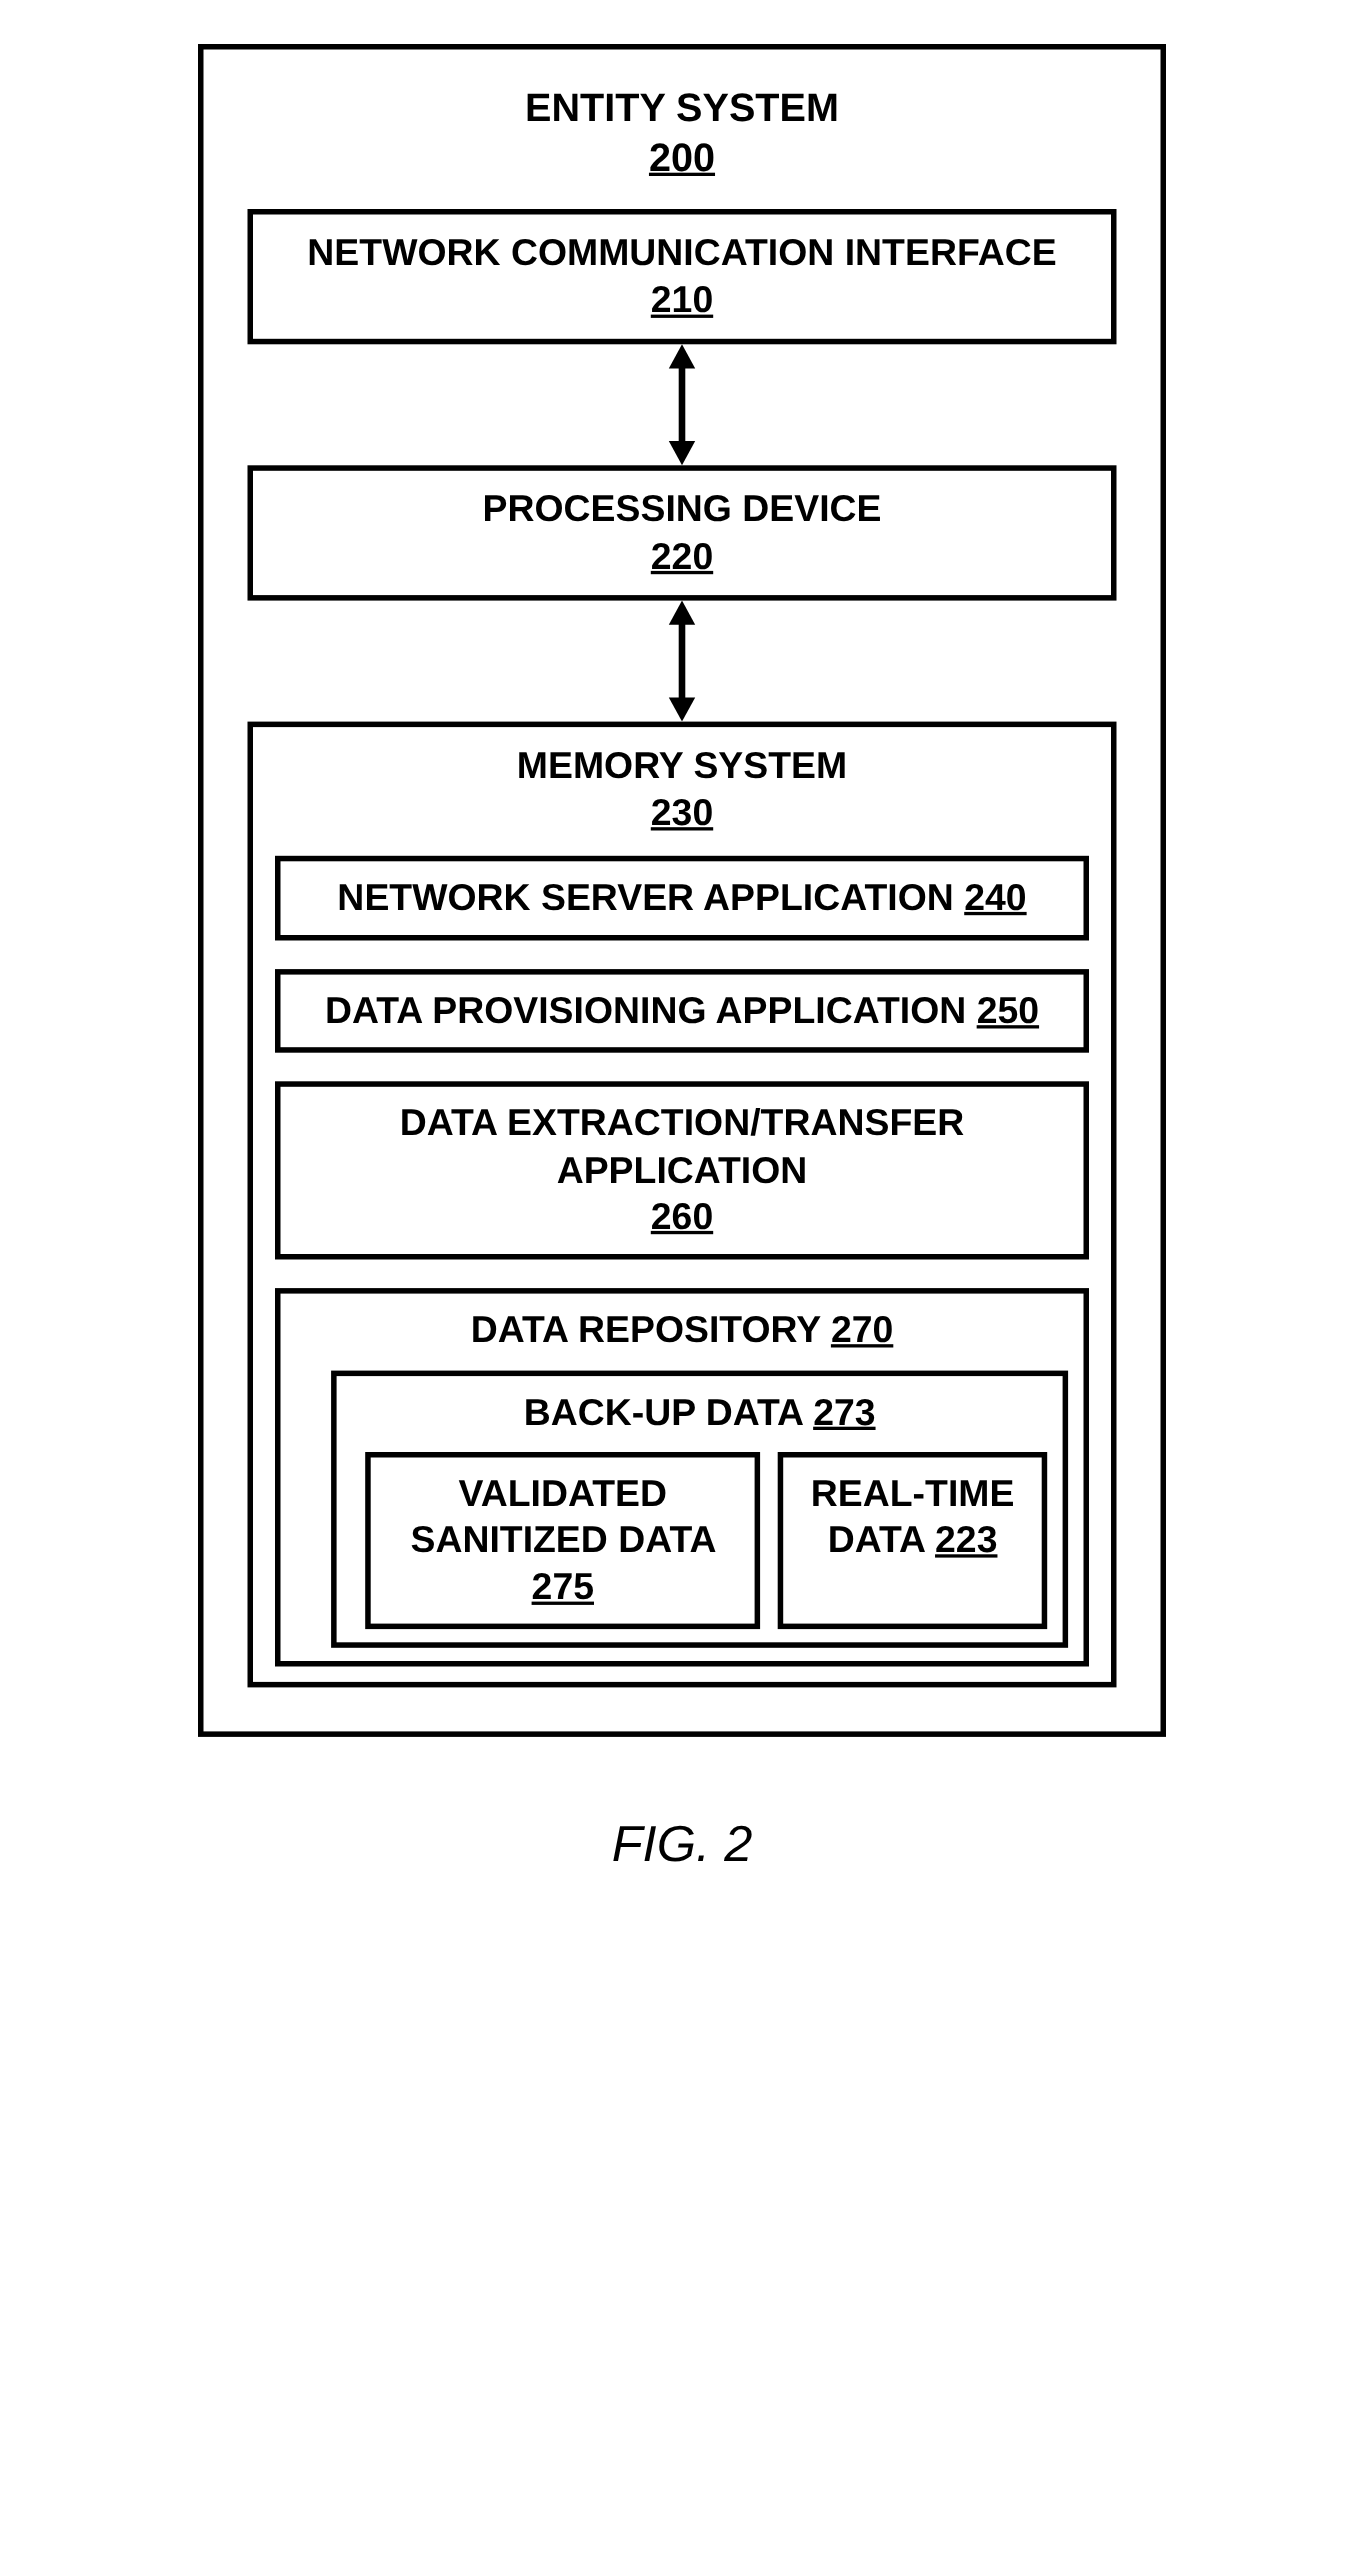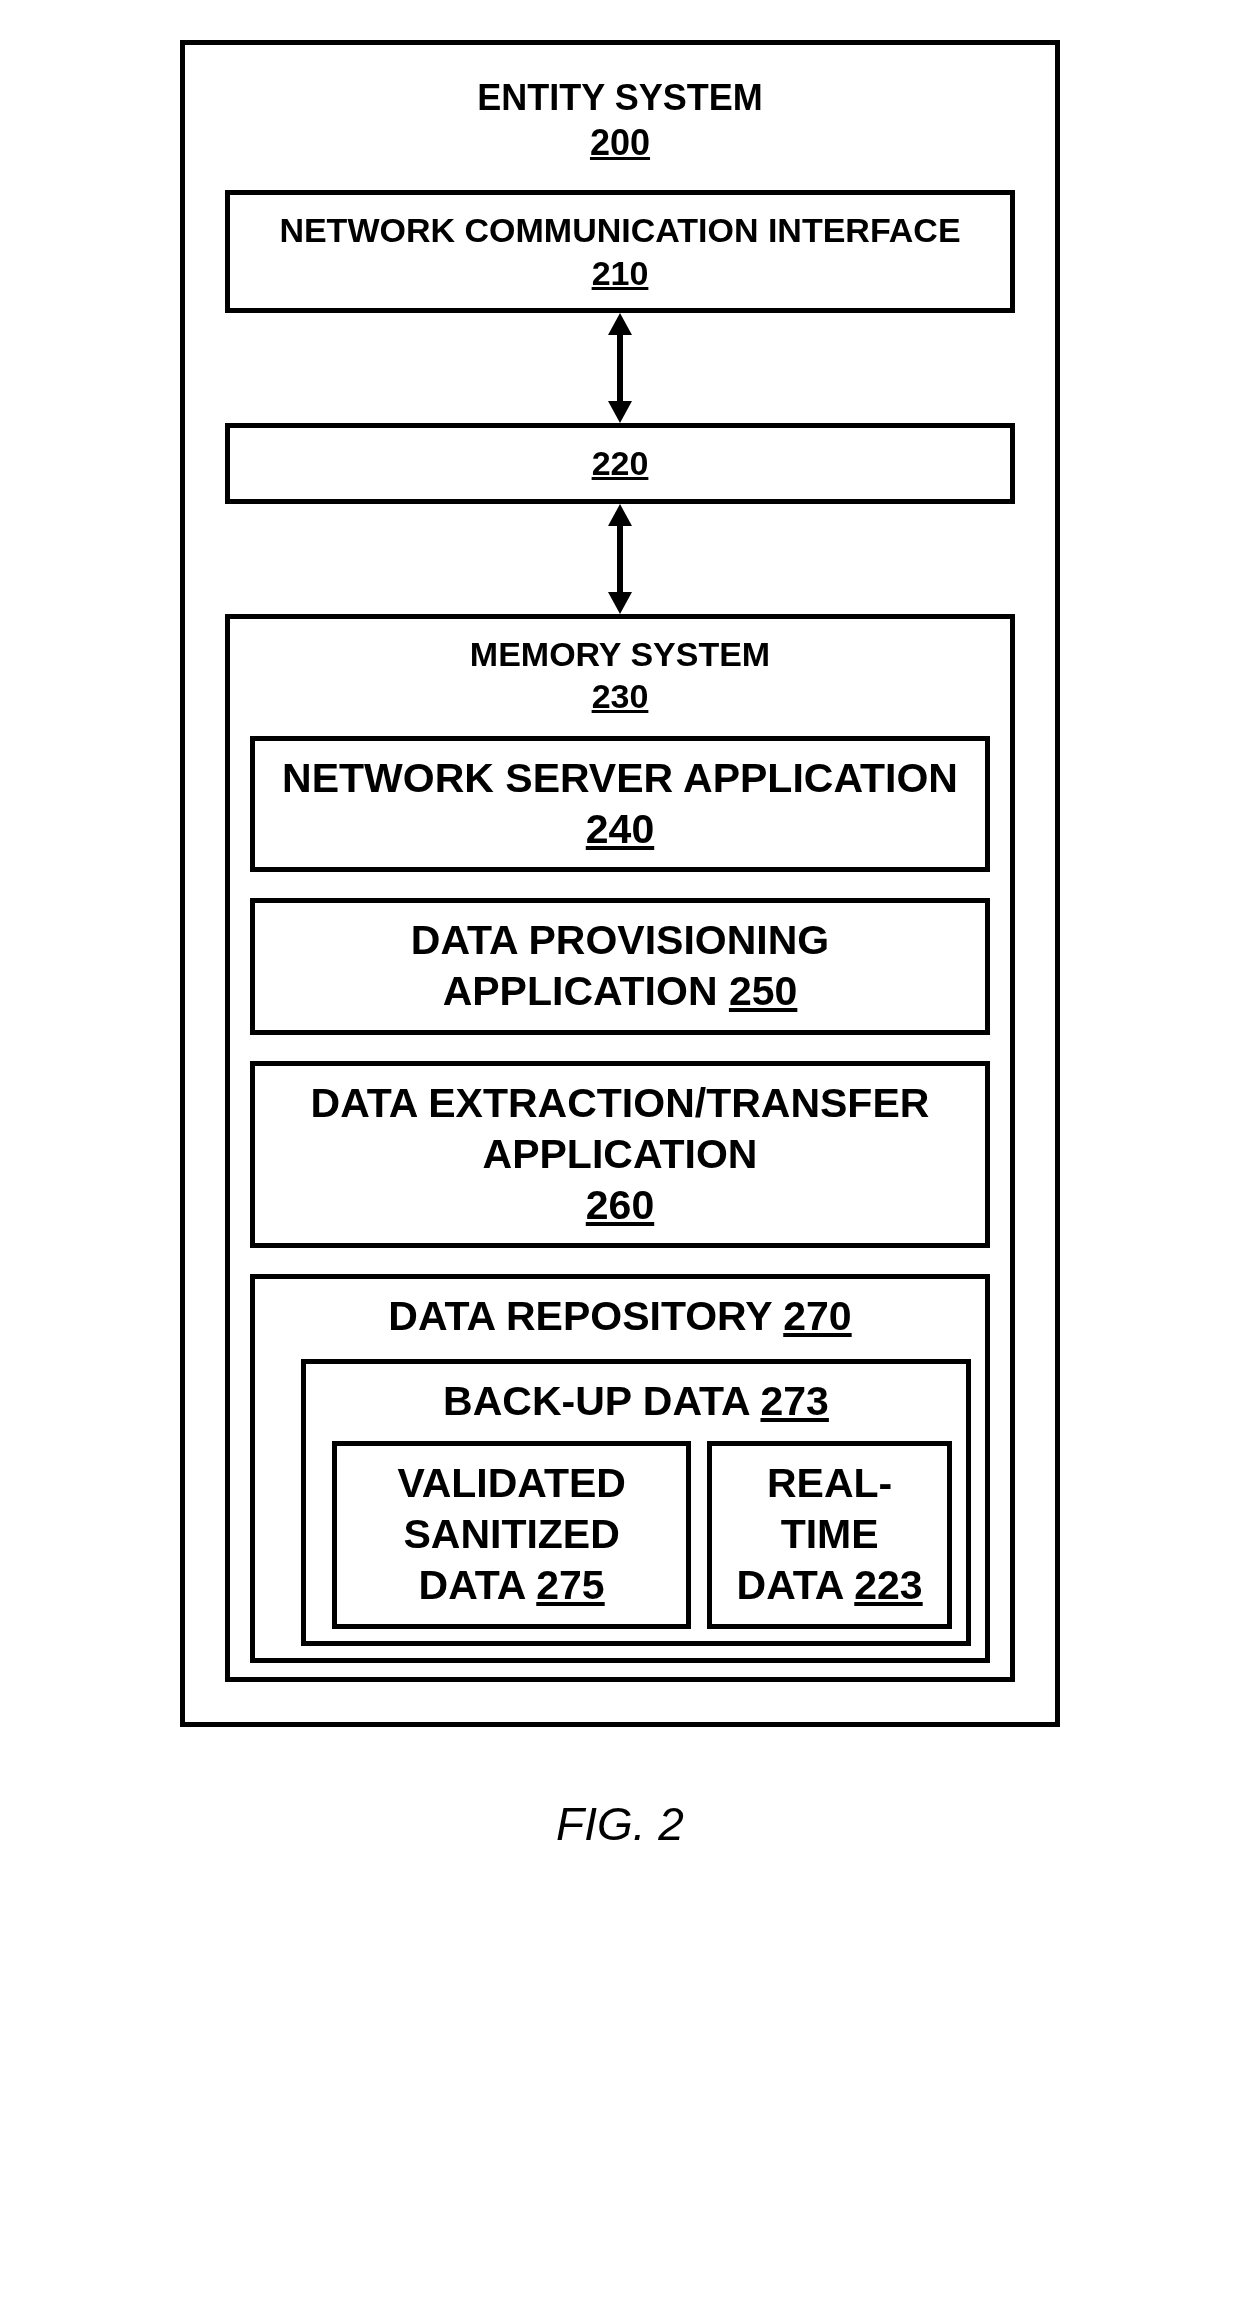--- a/index.html
+++ b/index.html
@@ -45,21 +45,21 @@
   .memory-inner {
     margin-top: 18px;
     display: flex;
     flex-direction: column;
     gap: 26px;
   }
   .memory-box {
     border: 5px solid #000;
     padding: 12px 14px;
     text-align: center;
-    font-size: 41px;
+    font-size: 34px;
     line-height: 1.25;
   }
   .repo-children {
     margin-top: 16px;
     display: flex;
     flex-direction: column;
     gap: 20px;
     padding-left: 32px;
   }
   .backup-children {
@@ -93,20 +93,21 @@
 
   <div class="connector">
     <svg width="40" height="110" viewBox="0 0 40 110">
       <line x1="20" y1="16" x2="20" y2="94" stroke="#000" stroke-width="6"></line>
       <polygon points="20,0 8,22 32,22" fill="#000"></polygon>
       <polygon points="20,110 8,88 32,88" fill="#000"></polygon>
     </svg>
   </div>
 
   <div class="box">
+    <span class="label-line">PROCESSING DEVICE</span>
     <span class="ref">220</span>
   </div>
 
   <div class="connector">
     <svg width="40" height="110" viewBox="0 0 40 110">
       <line x1="20" y1="16" x2="20" y2="94" stroke="#000" stroke-width="6"></line>
       <polygon points="20,0 8,22 32,22" fill="#000"></polygon>
       <polygon points="20,110 8,88 32,88" fill="#000"></polygon>
     </svg>
   </div>

